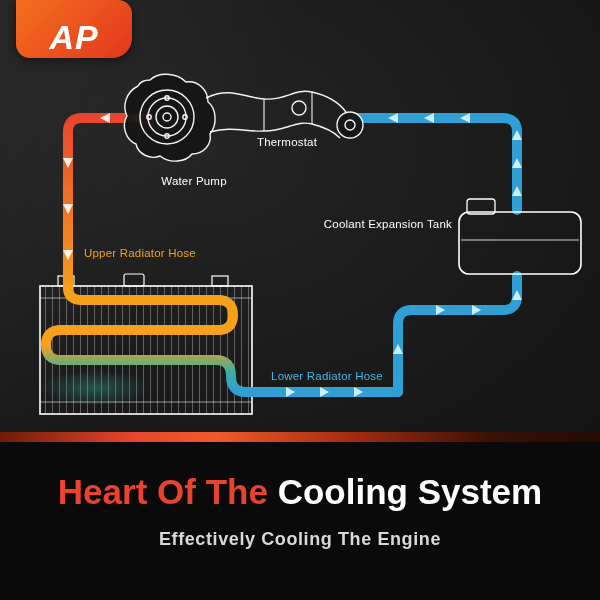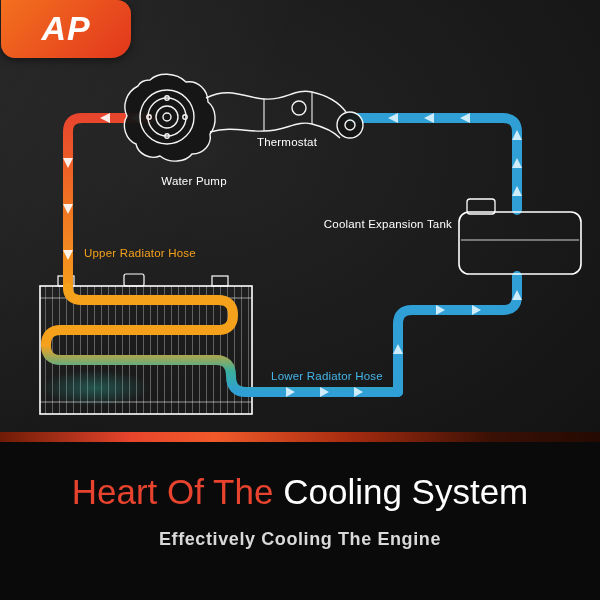--- a/index.html
+++ b/index.html
@@ -4,39 +4,39 @@
 <style>
   html,body{margin:0;padding:0;background:#000;}
   .stage{
     position:relative;width:600px;height:600px;overflow:hidden;
     font-family:"Liberation Sans",sans-serif;
     background:
       linear-gradient(118deg, rgba(255,255,255,0.05) 0%, rgba(255,255,255,0) 34%),
       radial-gradient(120% 90% at 35% 25%, #242424 0%, #1a1a1a 45%, #0e0e0e 100%);
   }
   .logo{
-    position:absolute;top:0;left:1px;width:130px;height:58px;
+    position:absolute;top:0;left:16px;width:116px;height:58px;
     background:linear-gradient(135deg,#f3701f 0%,#e2371d 100%);
     border-radius:0 14px 20px 14px;
-    display:flex;align-items:center;justify-content:center;
+    display:flex;align-items:flex-end;justify-content:center;
     box-shadow:0 2px 8px rgba(0,0,0,.5);
   }
   .logo-text{
     color:#fff;font-weight:bold;font-style:italic;font-size:34px;letter-spacing:1px;
     transform:translateY(-1px);
   }
   .diagram{position:absolute;top:0;left:0;}
   .lbl{fill:#ffffff;font-family:"Liberation Sans",sans-serif;font-size:11.5px;letter-spacing:.2px;}
   .lbl-c{font-family:"Liberation Sans",sans-serif;font-size:11.5px;letter-spacing:.2px;}
   .footer{position:absolute;left:0;right:0;top:432px;bottom:0;background:#0a0a0a;text-align:center;}
   .divider{
     height:10px;width:100%;
     background:linear-gradient(90deg,#6e1b06 0%,#e8452c 22%,#f05a2a 36%,#a82c10 58%,#3a1004 82%,#240a03 100%);
   }
-  .title{margin-top:32px;font-size:35px;font-weight:normal;line-height:1;}
+  .title{margin-top:32px;font-size:35px;font-weight:bold;line-height:1;}
   .title .accent{color:#e8432e;margin-right:.28em;}
   .title .main{color:#ffffff;}
   .subtitle{margin-top:20px;font-size:18px;color:#d9d9d9;letter-spacing:.6px;font-weight:bold;}
 </style>
 </head>
 <body>
 
 <div class="stage">
 
   <svg class="diagram" width="600" height="432" viewBox="0 0 600 432">

